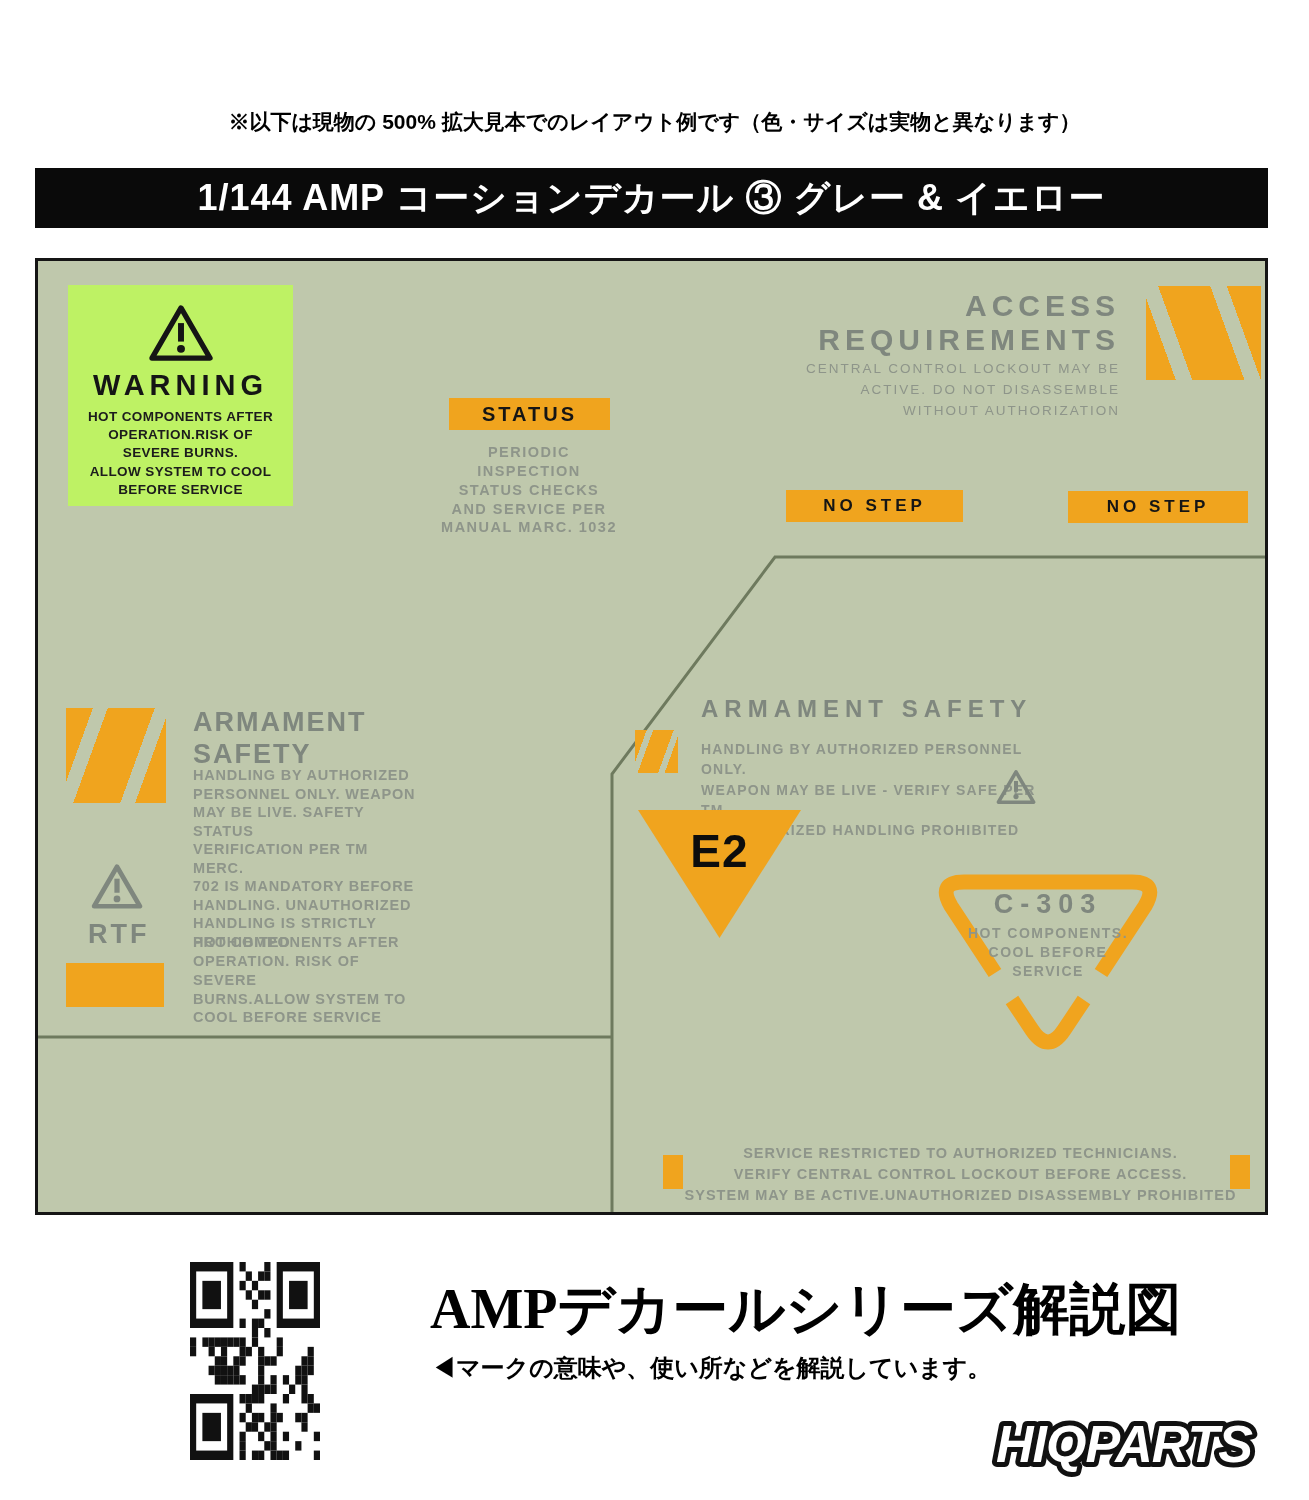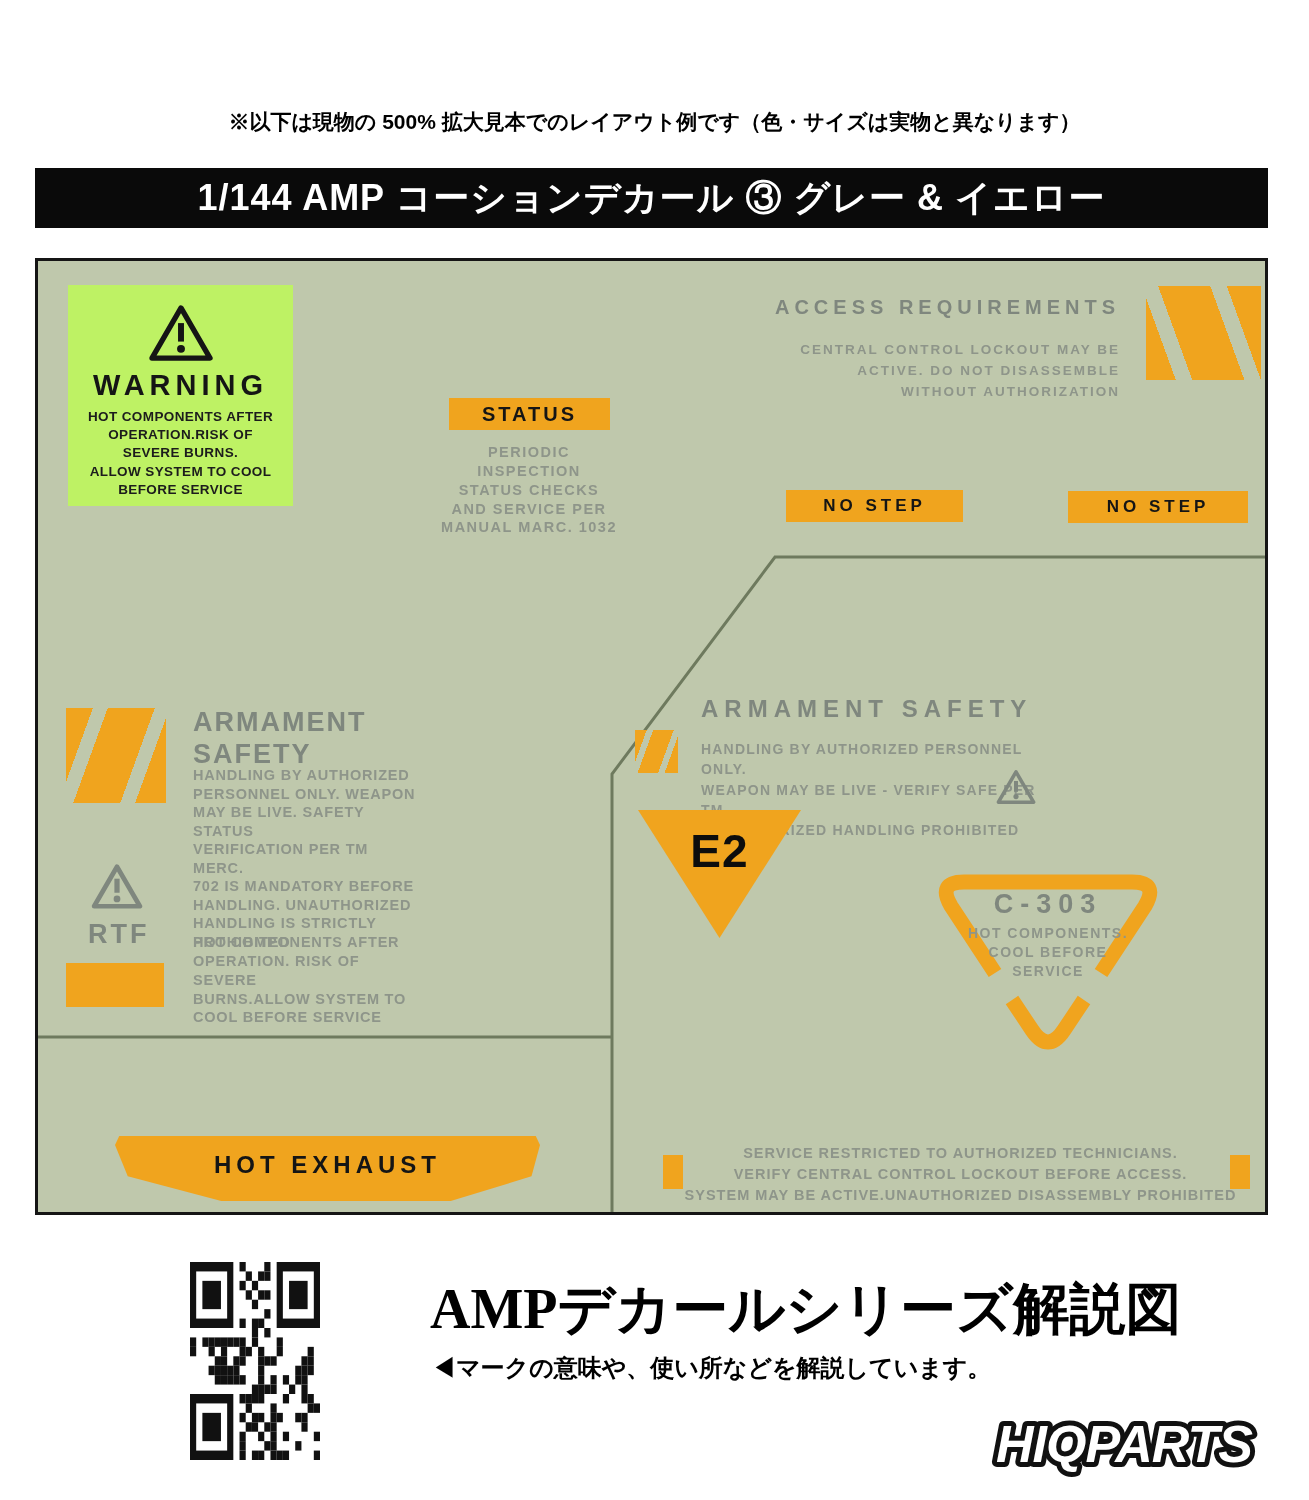--- a/index.html
+++ b/index.html
@@ -23,22 +23,22 @@
   .g-body{color:#8e958a;}
 
   
   .warning-box{left:30px;top:24px;width:225px;height:221px;background:#bef264;text-align:center;}
   .warning-tri{margin-top:18px;}
   .warning-title{font-size:29px;font-weight:700;letter-spacing:5px;color:#151515;margin-top:2px;}
   .warning-body{font-size:13.5px;font-weight:700;line-height:1.35;letter-spacing:.4px;color:#1c1c1c;margin-top:6px;}
 
   
   .access{right:145px;top:28px;width:420px;text-align:right;}
-  .access-title{font-size:20px;font-weight:700;letter-spacing:5px;margin-top:7px;}
-  .access-body{font-size:13.5px;font-weight:700;letter-spacing:2px;line-height:1.55;margin-top:21px;}
+  .access-title{font-size:30px;font-weight:700;letter-spacing:5px;}
+  .access-body{font-size:13.5px;font-weight:400;letter-spacing:2px;line-height:1.55;margin-top:2px;}
   .stripes{background:linear-gradient(110deg,#f0a41e 0 20%,#bfc8ac 20% 31%,#f0a41e 31% 66%,#bfc8ac 66% 77%,#f0a41e 77% 100%);}
   .stripes-rev{background:linear-gradient(70deg,#f0a41e 0 20%,#bfc8ac 20% 31%,#f0a41e 31% 66%,#bfc8ac 66% 77%,#f0a41e 77% 100%);}
   .access-icon{left:1108px;top:25px;width:115px;height:94px;}
 
   
   .caution-bar{left:411px;top:137px;width:161px;height:32px;display:flex;align-items:center;justify-content:center;}
   .caution-bar span{font-size:20px;font-weight:700;letter-spacing:3px;color:#151515;}
   .caution-body{left:398px;top:182px;width:186px;text-align:center;font-size:14.5px;font-weight:700;letter-spacing:1.5px;line-height:1.3;}
 
   
@@ -188,23 +188,20 @@
       <path d="M 82 112 L 38 45 Q 24 21 51 21 L 219 21 Q 246 21 232 45 L 188 112" fill="none" stroke="#f0a41e" stroke-width="15" stroke-linejoin="round"></path>
       <path d="M 99 139 L 119 169 Q 135 193 151 169 L 171 139" fill="none" stroke="#f0a41e" stroke-width="15" stroke-linejoin="round"></path>
     </svg>
     <div class="abs c303-text">
       <div class="c303-code g-head">C-303</div>
       <div class="c303-body pre g-body">HOT COMPONENTS.
 COOL BEFORE
 SERVICE</div>
     </div>
 
-    <div class="abs hot-exhaust">
-      <span>HOT EXHAUST</span>
-    </div>
 
     <div class="abs side-bar side-bar-l orange"></div>
     <div class="abs service-note pre g-body">SERVICE RESTRICTED TO AUTHORIZED TECHNICIANS.
 VERIFY CENTRAL CONTROL LOCKOUT BEFORE ACCESS.
 SYSTEM MAY BE ACTIVE.UNAUTHORIZED DISASSEMBLY PROHIBITED</div>
     <div class="abs side-bar side-bar-r orange"></div>
 
   </div>
 
   <div class="abs qr">

